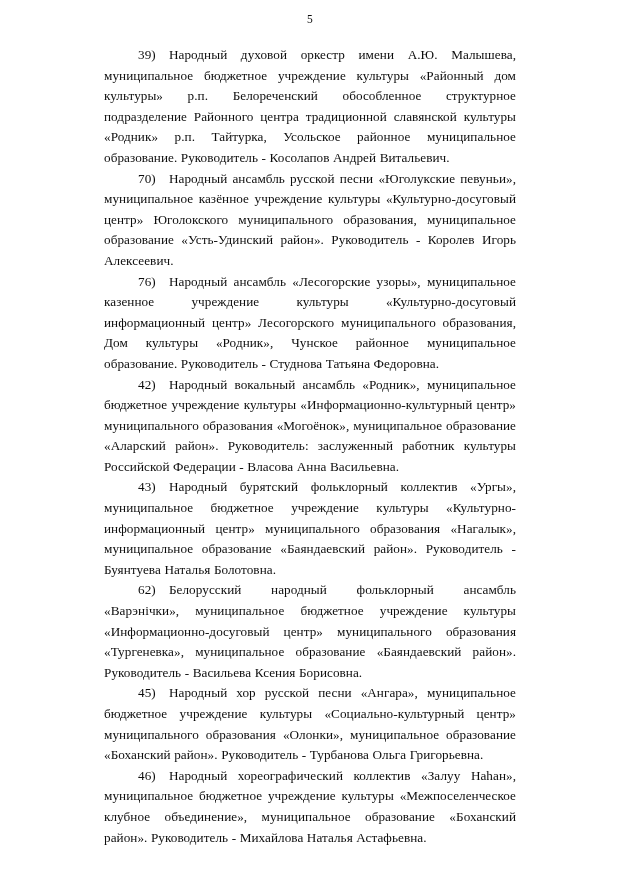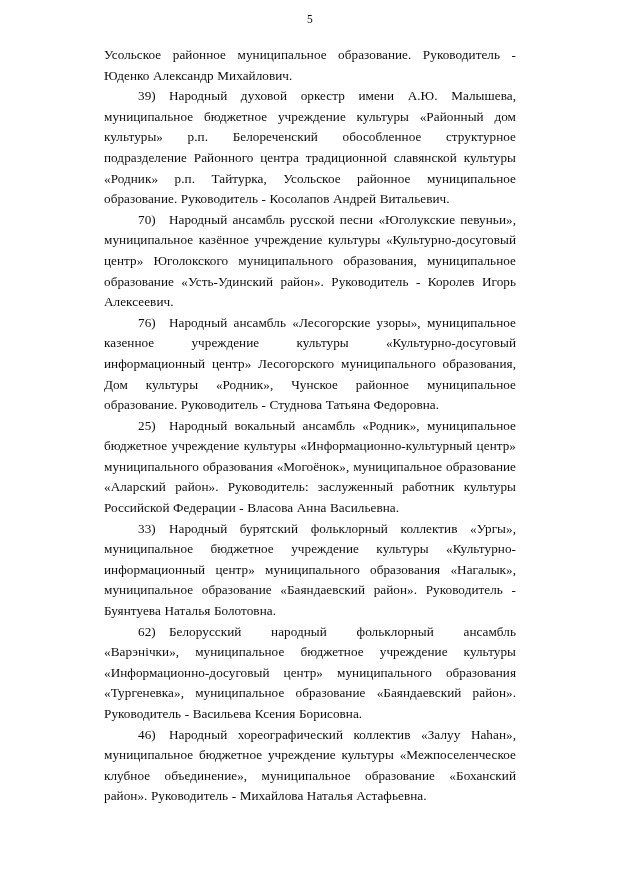--- a/index.html
+++ b/index.html
@@ -53,31 +53,31 @@
 </style>
 </head>
 <body>
 
 <div id="page">
 
   <div class="page-number">5</div>
 
   <div class="body-text">
 
-    <p class="para">Усольское районное муниципальное образование. Руководитель - Юденко Александр Михайлович.</p>
 
     <p class="para indent">39) Народный духовой оркестр имени А.Ю. Малышева, муниципальное бюджетное учреждение культуры «Районный дом культуры» р.п. Белореченский обособленное структурное подразделение Районного центра традиционной славянской культуры «Родник» р.п. Тайтурка, Усольское районное муниципальное образование. Руководитель - Косолапов Андрей Витальевич.</p>
 
     <p class="para indent">70) Народный ансамбль русской песни «Юголукские певуньи», муниципальное казённое учреждение культуры «Культурно-досуговый центр» Юголокского муниципального образования, муниципальное образование «Усть-Удинский район». Руководитель - Королев Игорь Алексеевич.</p>
 
     <p class="para indent">76) Народный ансамбль «Лесогорские узоры», муниципальное казенное учреждение культуры «Культурно-досуговый информационный центр» Лесогорского муниципального образования, Дом культуры «Родник», Чунское районное муниципальное образование. Руководитель - Студнова Татьяна Федоровна.</p>
 
-    <p class="para indent">25) Народный вокальный ансамбль «Родник», муниципальное бюджетное учреждение культуры «Информационно-культурный центр» муниципального образования «Могоёнок», муниципальное образование «Аларский район». Руководитель: заслуженный работник культуры Российской Федерации - Власова Анна Васильевна.</p>
+    <p class="para indent">42) Народный вокальный ансамбль «Родник», муниципальное бюджетное учреждение культуры «Информационно-культурный центр» муниципального образования «Могоёнок», муниципальное образование «Аларский район». Руководитель: заслуженный работник культуры Российской Федерации - Власова Анна Васильевна.</p>
 
-    <p class="para indent">33) Народный бурятский фольклорный коллектив «Ургы», муниципальное бюджетное учреждение культуры «Культурно-информационный центр» муниципального образования «Нагалык», муниципальное образование «Баяндаевский район». Руководитель - Буянтуева Наталья Болотовна.</p>
+    <p class="para indent">43) Народный бурятский фольклорный коллектив «Ургы», муниципальное бюджетное учреждение культуры «Культурно-информационный центр» муниципального образования «Нагалык», муниципальное образование «Баяндаевский район». Руководитель - Буянтуева Наталья Болотовна.</p>
 
     <p class="para indent">62) Белорусский народный фольклорный ансамбль «Варэнічки», муниципальное бюджетное учреждение культуры «Информационно-досуговый центр» муниципального образования «Тургеневка», муниципальное образование «Баяндаевский район». Руководитель - Васильева Ксения Борисовна.</p>
 
+    <p class="para indent">45) Народный хор русской песни «Ангара», муниципальное бюджетное учреждение культуры «Социально-культурный центр» муниципального образования «Олонки», муниципальное образование «Боханский район». Руководитель - Турбанова Ольга Григорьевна.</p>
 
     <p class="para indent">46) Народный хореографический коллектив «Залуу Наһан», муниципальное бюджетное учреждение культуры «Межпоселенческое клубное объединение», муниципальное образование «Боханский район». Руководитель - Михайлова Наталья Астафьевна.</p>
 
   </div>
 </div>
 
 </body></html>

